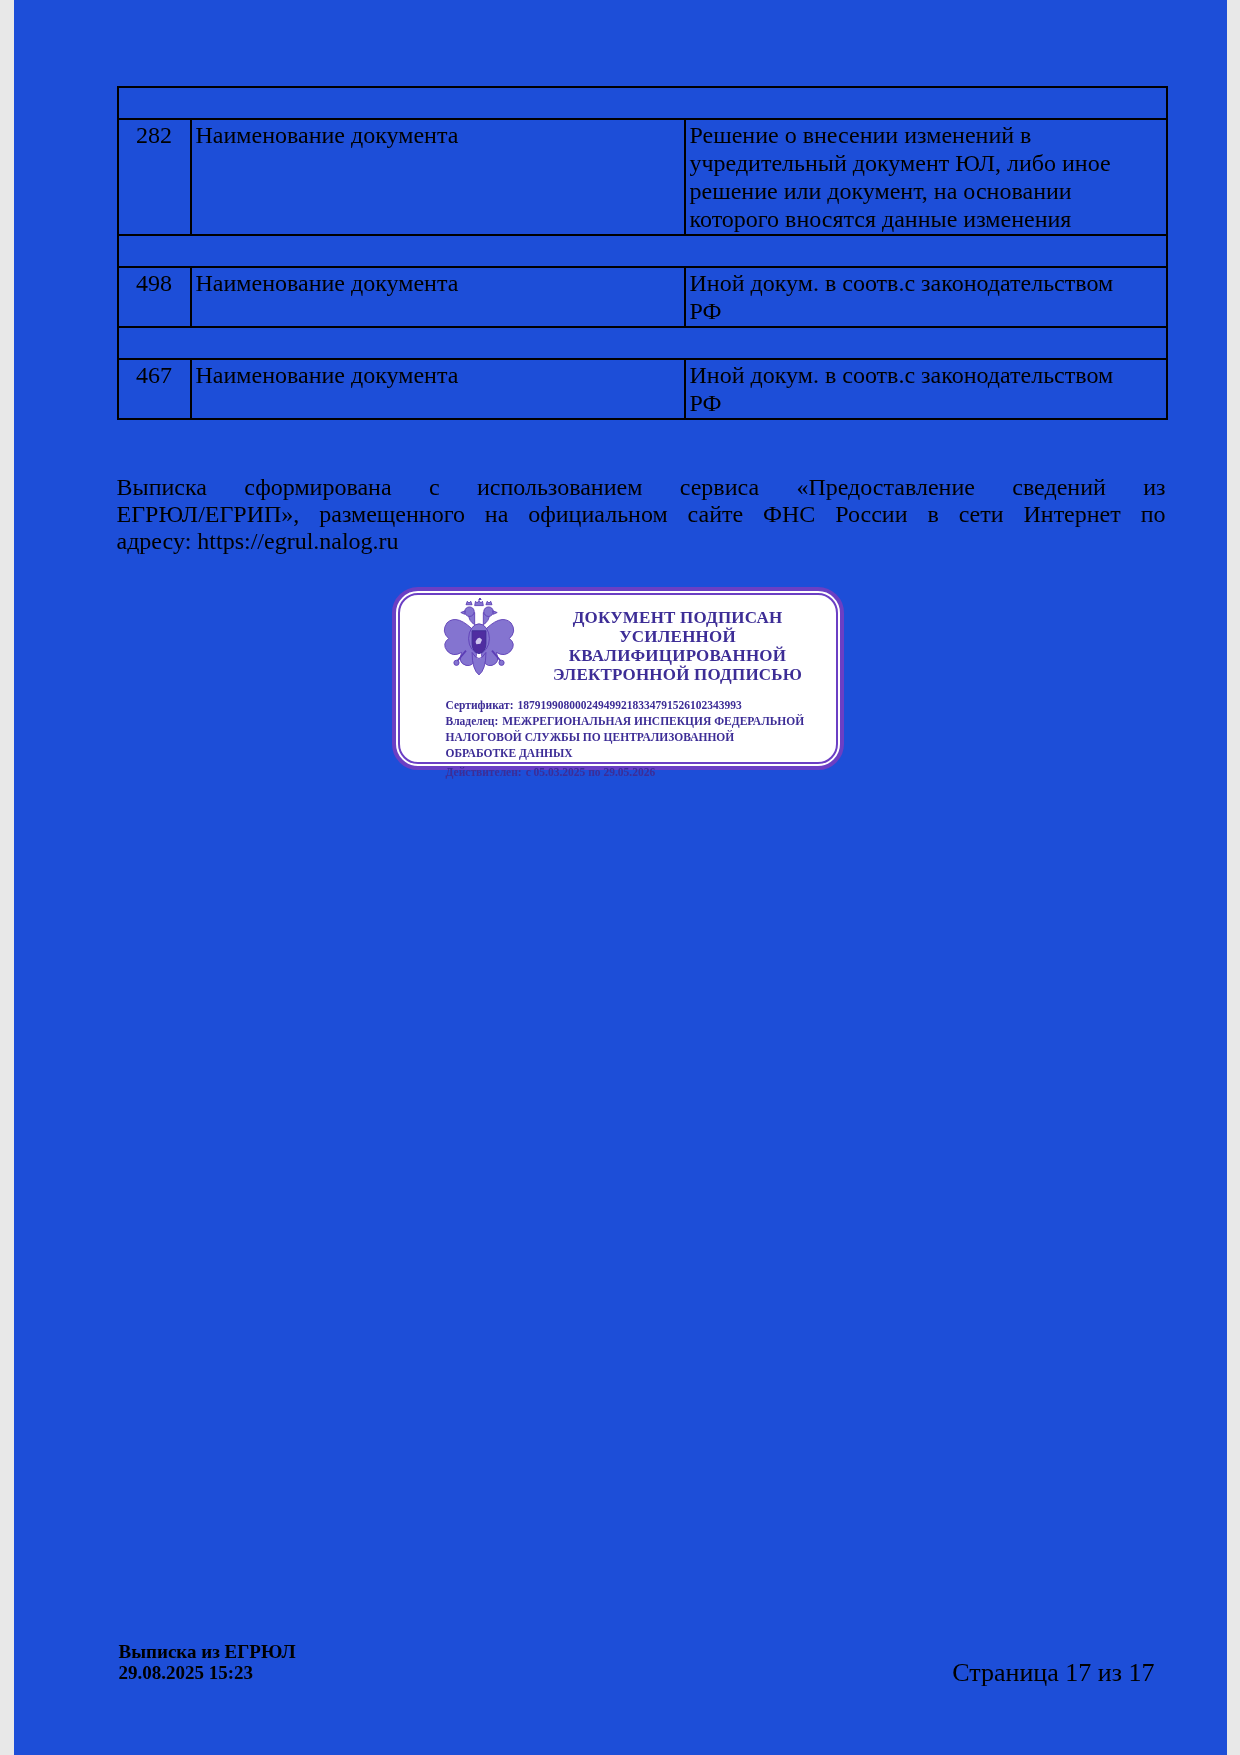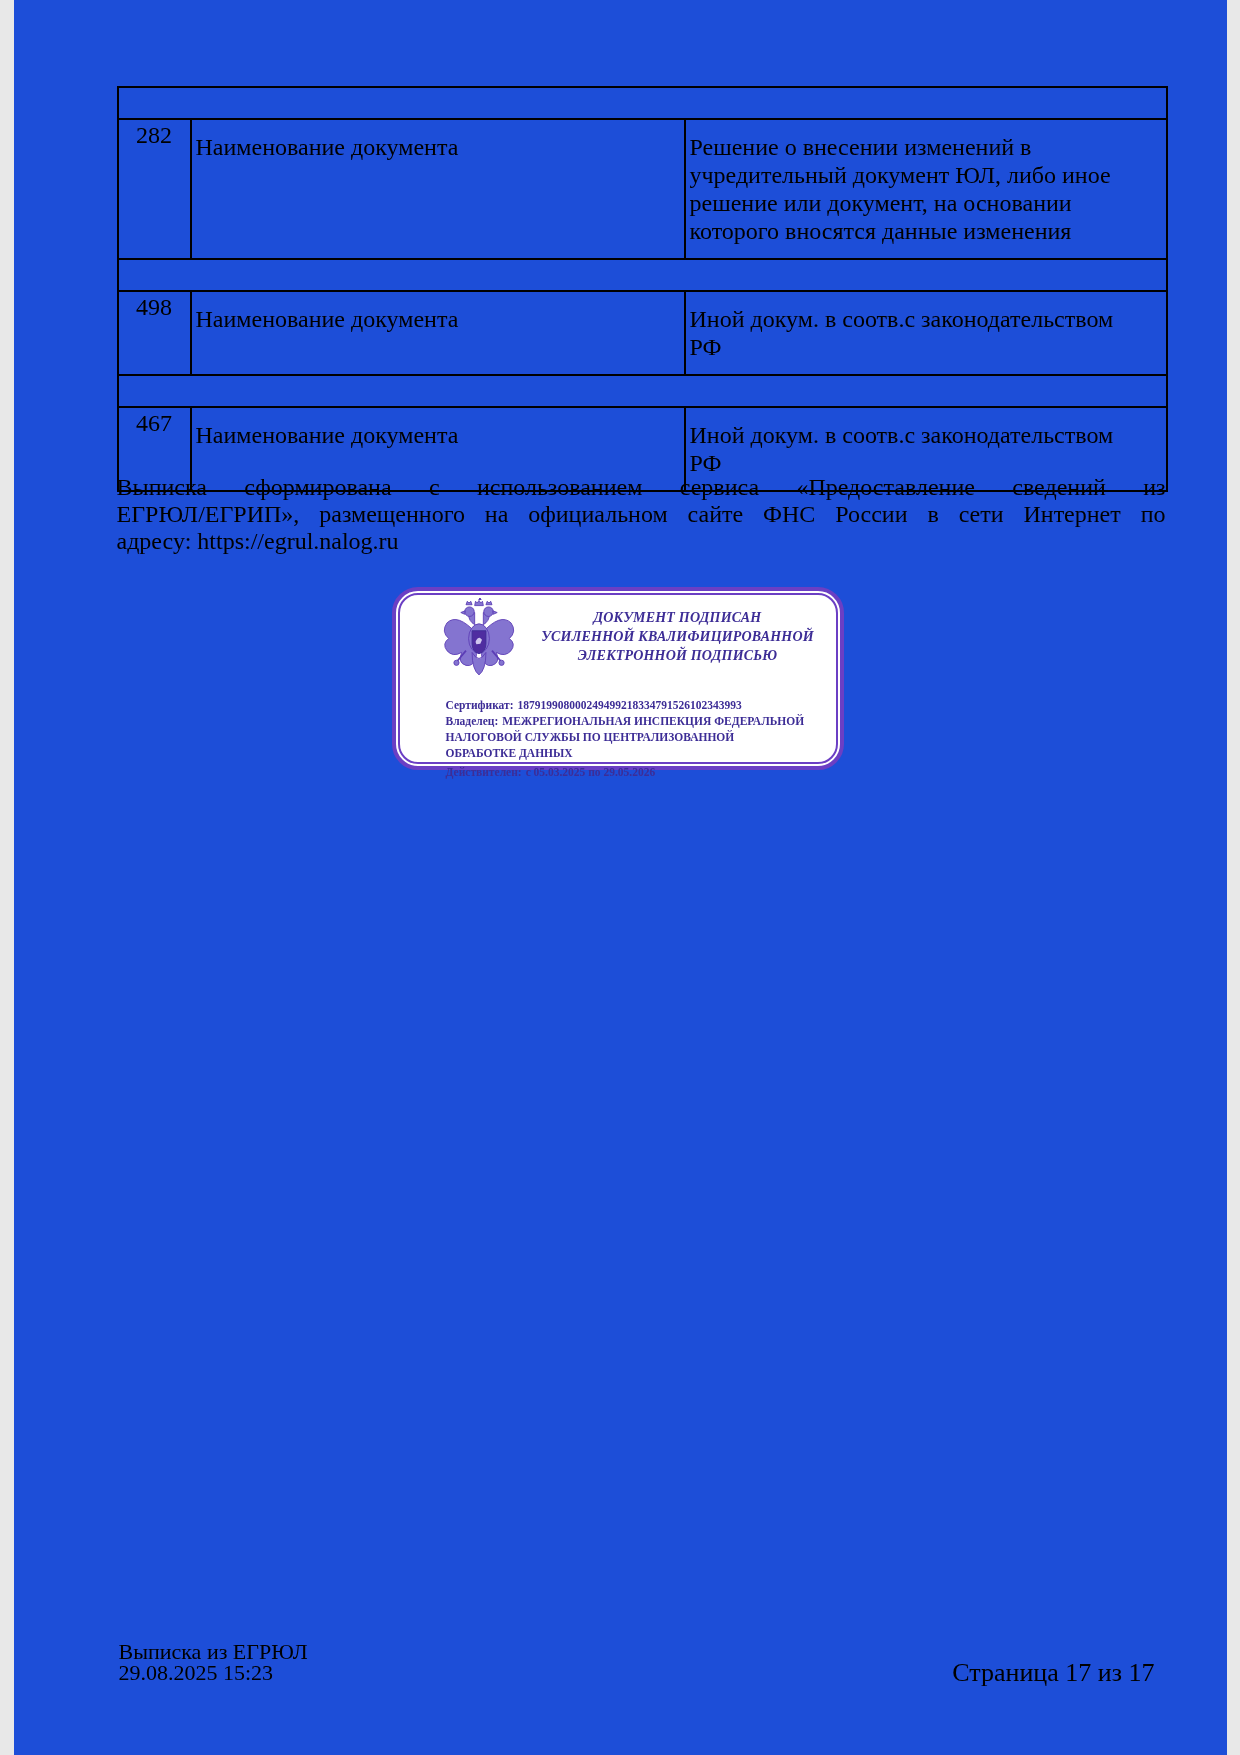--- a/index.html
+++ b/index.html
@@ -17,21 +17,21 @@
   table.doc{
     position:absolute;left:103px;top:86px;
     width:1049px;
     border-collapse:collapse;
     table-layout:fixed;
   }
   table.doc td{
     border:2px solid #000;
     vertical-align:top;
     font-size:24px;line-height:28px;
-    padding:13px 4px;
+    padding:1px 4px;
   }
   table.doc td.num{text-align:center;padding:1px 2px;}
   table.doc tr.spacer td{height:30px;padding:0;}
   .preline{white-space:pre-line;margin-top:41px;}
 
   
   .note{
     position:absolute;left:103px;top:474px;width:1049px;
     font-size:24px;line-height:27px;
   }
@@ -53,37 +53,36 @@
     border-radius:20px;
   }
   .stamp, .stamp *{color:#3d2d96;}
   .emblem{
     position:absolute;left:44px;top:7px;width:78px;height:88px;
   }
   .stamp-title{
     position:absolute;left:128px;right:8px;top:17px;
     text-align:center;
     font-weight:bold;
-    font-size:14px;line-height:19px;
+    font-size:17px;line-height:19px;
     letter-spacing:.2px;
-    font-style:italic;
   }
   .stamp-info{
     position:absolute;left:50px;top:106px;width:360px;
     font-weight:bold;
     font-size:11.5px;line-height:16px;
   }
   .stamp-info .lbl{margin-right:4px;}
   .stamp-info .row{margin:0;}
   .stamp-info .row.validity{margin-top:3px;}
 
   
   .footer-left{
     position:absolute;left:105px;top:1641px;
-    font-size:22px;line-height:21px;
+    font-size:19px;line-height:21px;font-weight:bold;
   }
   .footer-center{
     position:absolute;left:105px;top:1662px;width:920px;
     text-align:center;font-size:19px;line-height:21px;
   }
   .footer-right{
     position:absolute;right:72px;top:1662px;
     text-align:left;font-size:26px;line-height:21px;
   }
 </style>

